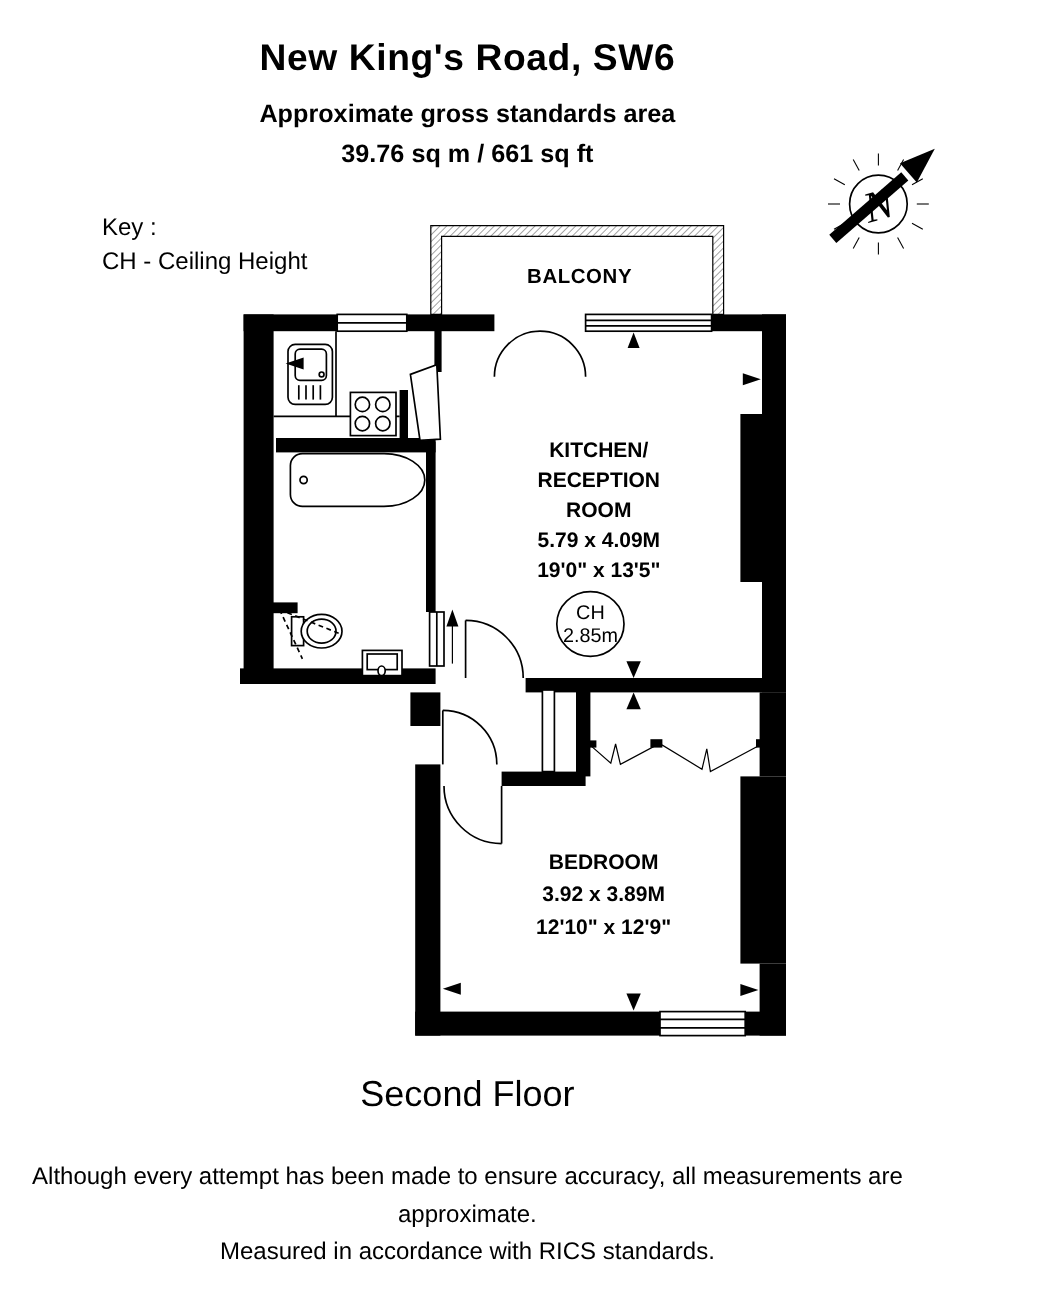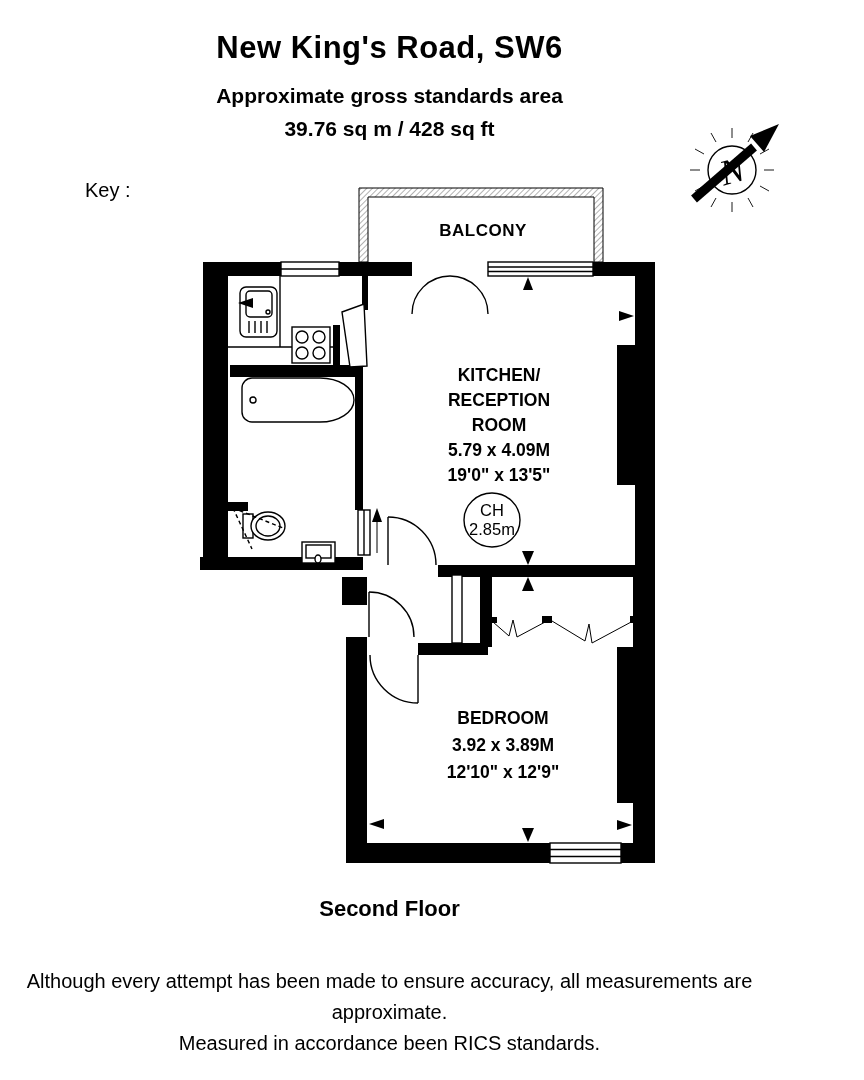--- a/index.html
+++ b/index.html
@@ -4,40 +4,41 @@
 <style>
   html,body{margin:0;padding:0;background:#ffffff;}
   body{width:864px;height:1080px;position:relative;overflow:hidden;
        font-family:"Liberation Sans",sans-serif;color:#000;}
   .abs{position:absolute;margin:0;}
   .ctr{left:0;width:779px;text-align:center;}
   #title{top:30px;font-size:31px;font-weight:bold;letter-spacing:0.5px;}
   #subtitle{top:84px;font-size:21px;font-weight:bold;}
   #area{top:117px;font-size:21px;font-weight:bold;}
   #keyblock{left:85px;top:176px;font-size:20px;line-height:28px;font-weight:normal;}
-  #floorlabel{top:896px;font-size:22px;font-weight:bold;}
+  #floorlabel{top:896px;font-size:30px;font-weight:normal;}
   #disclaimer{top:966px;font-size:20px;line-height:31px;}
   svg text{font-family:"Liberation Sans",sans-serif;fill:#000;}
   .roomname{font-weight:bold;font-size:17.5px;}
   .roomdim{font-weight:bold;font-size:17.5px;}
   .chtext{font-size:16.5px;}
   .balc{font-weight:bold;font-size:17px;letter-spacing:0.5px;}
   .thin{stroke:#000;stroke-width:1.4;fill:none;}
   .wall{fill:#000;stroke:none;}
   .white{fill:#fff;stroke:#000;stroke-width:1.4;}
 </style>
 </head>
 <body>
 
 <div class="abs ctr" id="title">New King's Road, SW6</div>
 <div class="abs ctr" id="subtitle">Approximate gross standards area</div>
-<div class="abs ctr" id="area">39.76 sq m / 428 sq ft</div>
+<div class="abs ctr" id="area">39.76 sq m / 661 sq ft</div>
 
 <div class="abs" id="keyblock">
   <div>Key :</div>
+  <div>CH - Ceiling Height</div>
 </div>
 
 <svg class="abs" style="left:0;top:0;" width="864" height="1080" viewBox="0 0 864 1080">
   <defs>
     <pattern id="hatch" width="4" height="4" patternUnits="userSpaceOnUse" patternTransform="rotate(45)">
       <line x1="0" y1="0" x2="0" y2="4" stroke="#666" stroke-width="1"></line>
     </pattern>
   </defs>
 
   <g>
@@ -213,14 +214,14 @@
     <text class="roomname" x="503" y="724" text-anchor="middle">BEDROOM</text>
     <text class="roomdim" x="503" y="751" text-anchor="middle">3.92 x 3.89M</text>
     <text class="roomdim" x="503" y="778" text-anchor="middle">12'10" x 12'9"</text>
   </g>
 </svg>
 
 <div class="abs ctr" id="floorlabel">Second Floor</div>
 
 <div class="abs ctr" id="disclaimer">
   <div>Although every attempt has been made to ensure accuracy, all measurements are approximate.</div>
-  <div>Measured in accordance been RICS standards.</div>
+  <div>Measured in accordance with RICS standards.</div>
 </div>
 
 </body></html>

